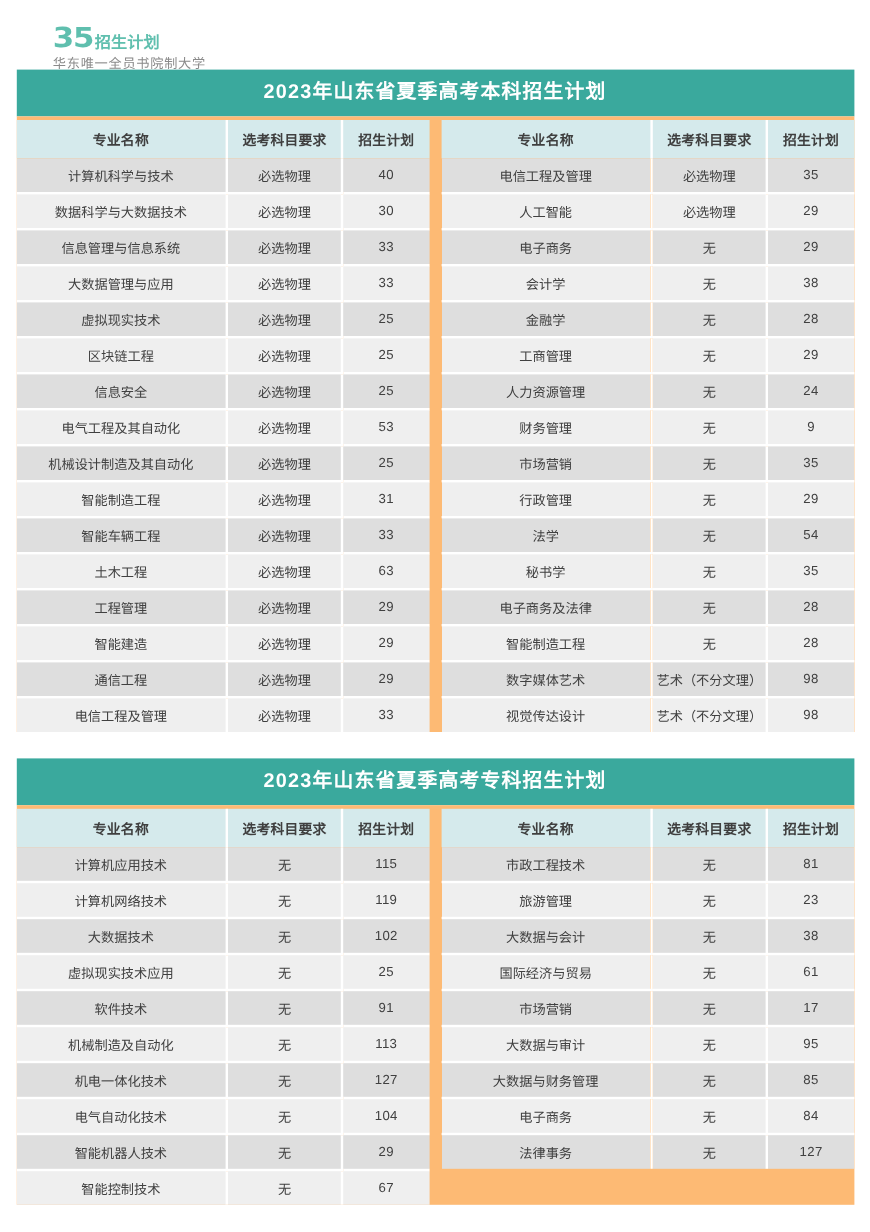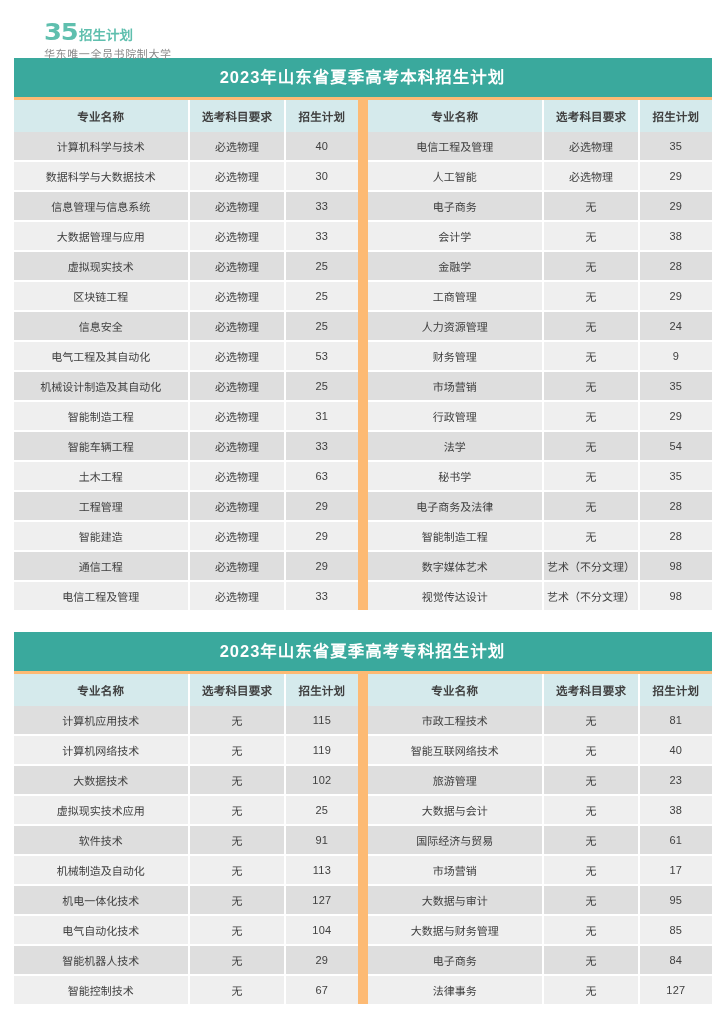--- a/index.html
+++ b/index.html
@@ -425,25 +425,20 @@
                 <th>招生计划</th>
               </tr>
             </thead>
           <tbody>
               <tr>
                 <td>市政工程技术</td>
                 <td>无</td>
                 <td class="num">81</td>
               </tr>
               <tr>
-                <td>智能互联网络技术</td>
-                <td>无</td>
-                <td class="num">40</td>
-              </tr>
-              <tr>
                 <td>旅游管理</td>
                 <td>无</td>
                 <td class="num">23</td>
               </tr>
               <tr>
                 <td>大数据与会计</td>
                 <td>无</td>
                 <td class="num">38</td>
               </tr>
               <tr>

